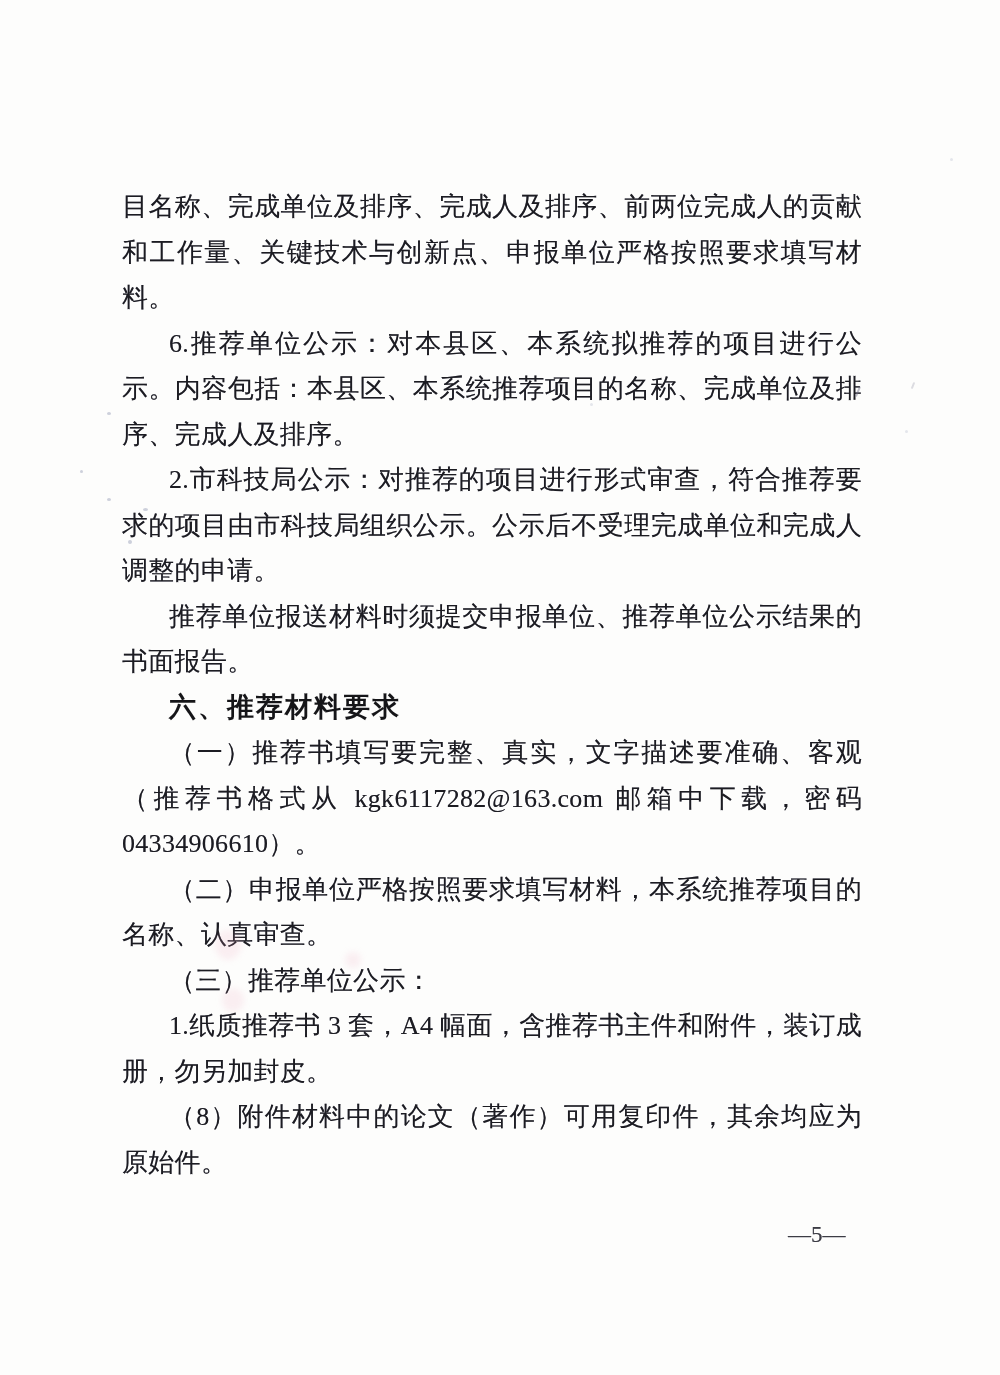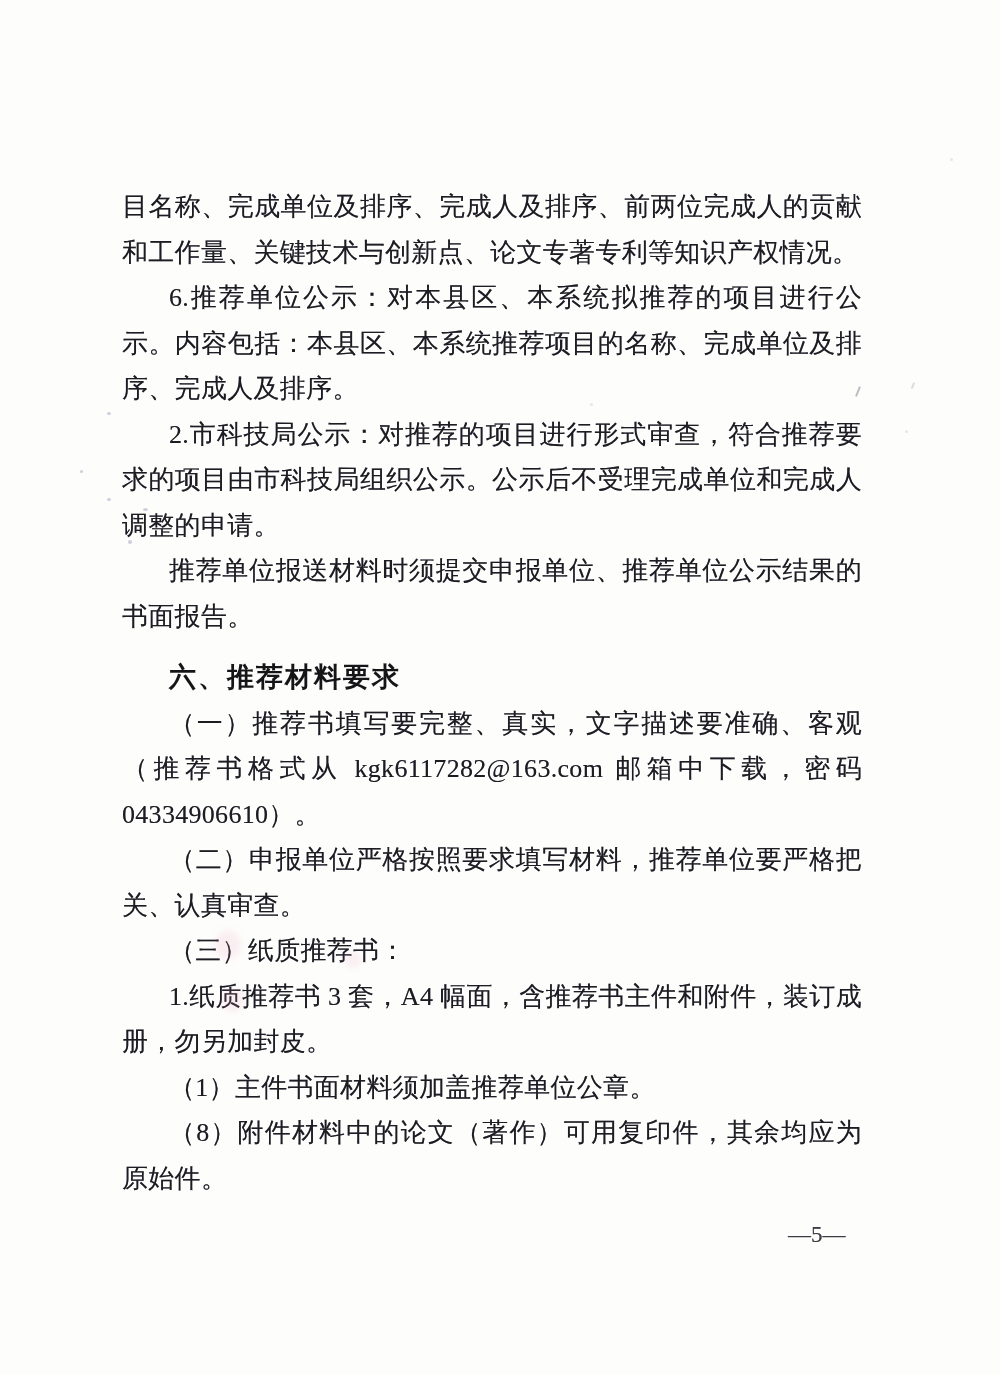--- a/index.html
+++ b/index.html
@@ -30,21 +30,20 @@
   }
   p.indent { text-indent: 47px; }
   p.heading {
     font-family: "Liberation Sans", "DejaVu Sans", sans-serif;
     font-weight: bold;
     font-size: 27px;
     line-height: 45.5px;
     letter-spacing: 2px;
     text-align: left;
     color: #151518;
-    margin-top: 16px;
   }
   .page-number {
     position: absolute;
     left: 788px; top: 1222px;
     font-size: 23px;
     letter-spacing: 0px;
     color: #3c3c44;
     text-shadow: 0 0 0.5px rgba(45,45,70,0.5);
   }
   
@@ -66,39 +65,38 @@
     transform: rotate(22deg);
     border-radius: 1px;
   }
 </style>
 </head>
 <body>
 
 <div class="page">
 
   <div class="content">
-    <p class="body">目名称、完成单位及排序、完成人及排序、前两位完成人的贡献和工作量、关键技术与创新点、论文专著专利等知识产权情况。</p>
+    <p class="body">目名称、完成单位及排序、完成人及排序、前两位完成人的贡献和工作量、关键技术与创新点、申报单位严格按照要求填写材料。</p>
 
     <p class="body indent">6.推荐单位公示：对本县区、本系统拟推荐的项目进行公示。内容包括：本县区、本系统推荐项目的名称、完成单位及排序、完成人及排序。</p>
 
     <p class="body indent">2.市科技局公示：对推荐的项目进行形式审查，符合推荐要求的项目由市科技局组织公示。公示后不受理完成单位和完成人调整的申请。</p>
 
     <p class="body indent">推荐单位报送材料时须提交申报单位、推荐单位公示结果的书面报告。</p>
 
     <p class="heading indent">六、推荐材料要求</p>
 
     <p class="body indent">（一）推荐书填写要完整、真实，文字描述要准确、客观（推荐书格式从 kgk6117282@163.com 邮箱中下载，密码 04334906610）。</p>
 
-    <p class="body indent">（二）申报单位严格按照要求填写材料，推荐单位要严格把关、认真审查。</p>
+    <p class="body indent">（二）申报单位严格按照要求填写材料，本系统推荐项目的名称、认真审查。</p>
 
-    <p class="body indent">（三）纸质推荐书：</p>
+    <p class="body indent">（三）推荐单位公示：</p>
 
     <p class="body indent">1.纸质推荐书 3 套，A4 幅面，含推荐书主件和附件，装订成册，勿另加封皮。</p>
 
-    <p class="body indent">（1）主件书面材料须加盖推荐单位公章。</p>
 
     <p class="body indent">（8）附件材料中的论文（著作）可用复印件，其余均应为原始件。</p>
   </div>
 
   <div class="page-number">—5—</div>
 
   <div class="speck" style="left:107px; top:412px; width:4px; height:3px;"></div>
   <div class="speck" style="left:80px; top:470px; width:3px; height:3px;"></div>
   <div class="speck" style="left:107px; top:498px; width:4px; height:3px;"></div>
   <div class="speck" style="left:143px; top:508px; width:5px; height:3px;"></div>

